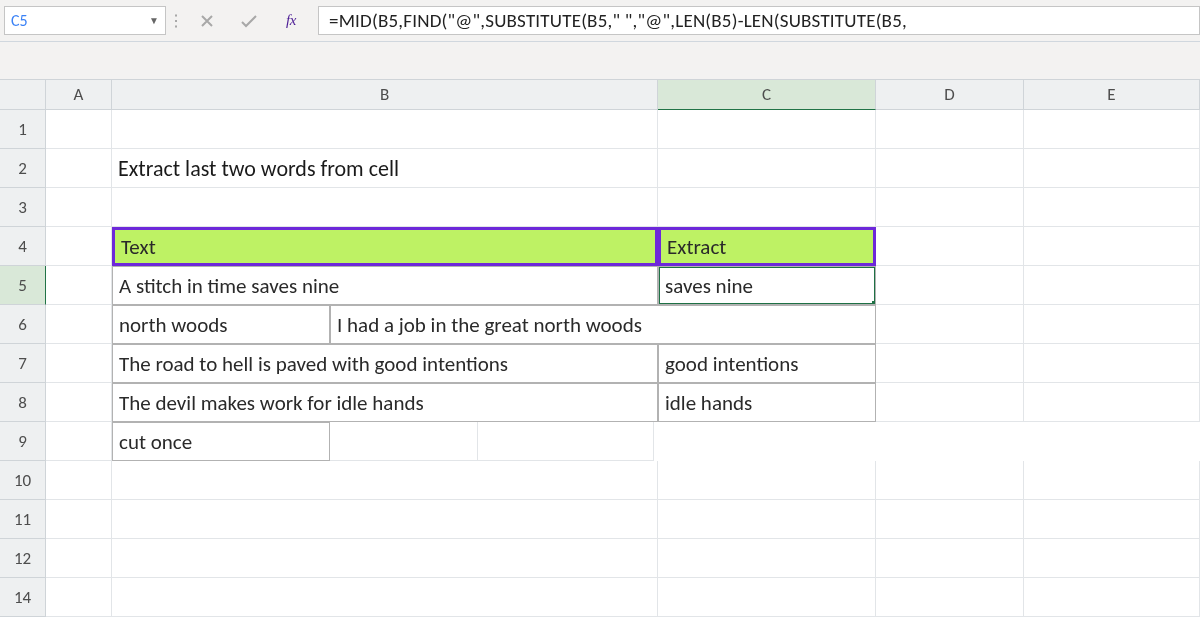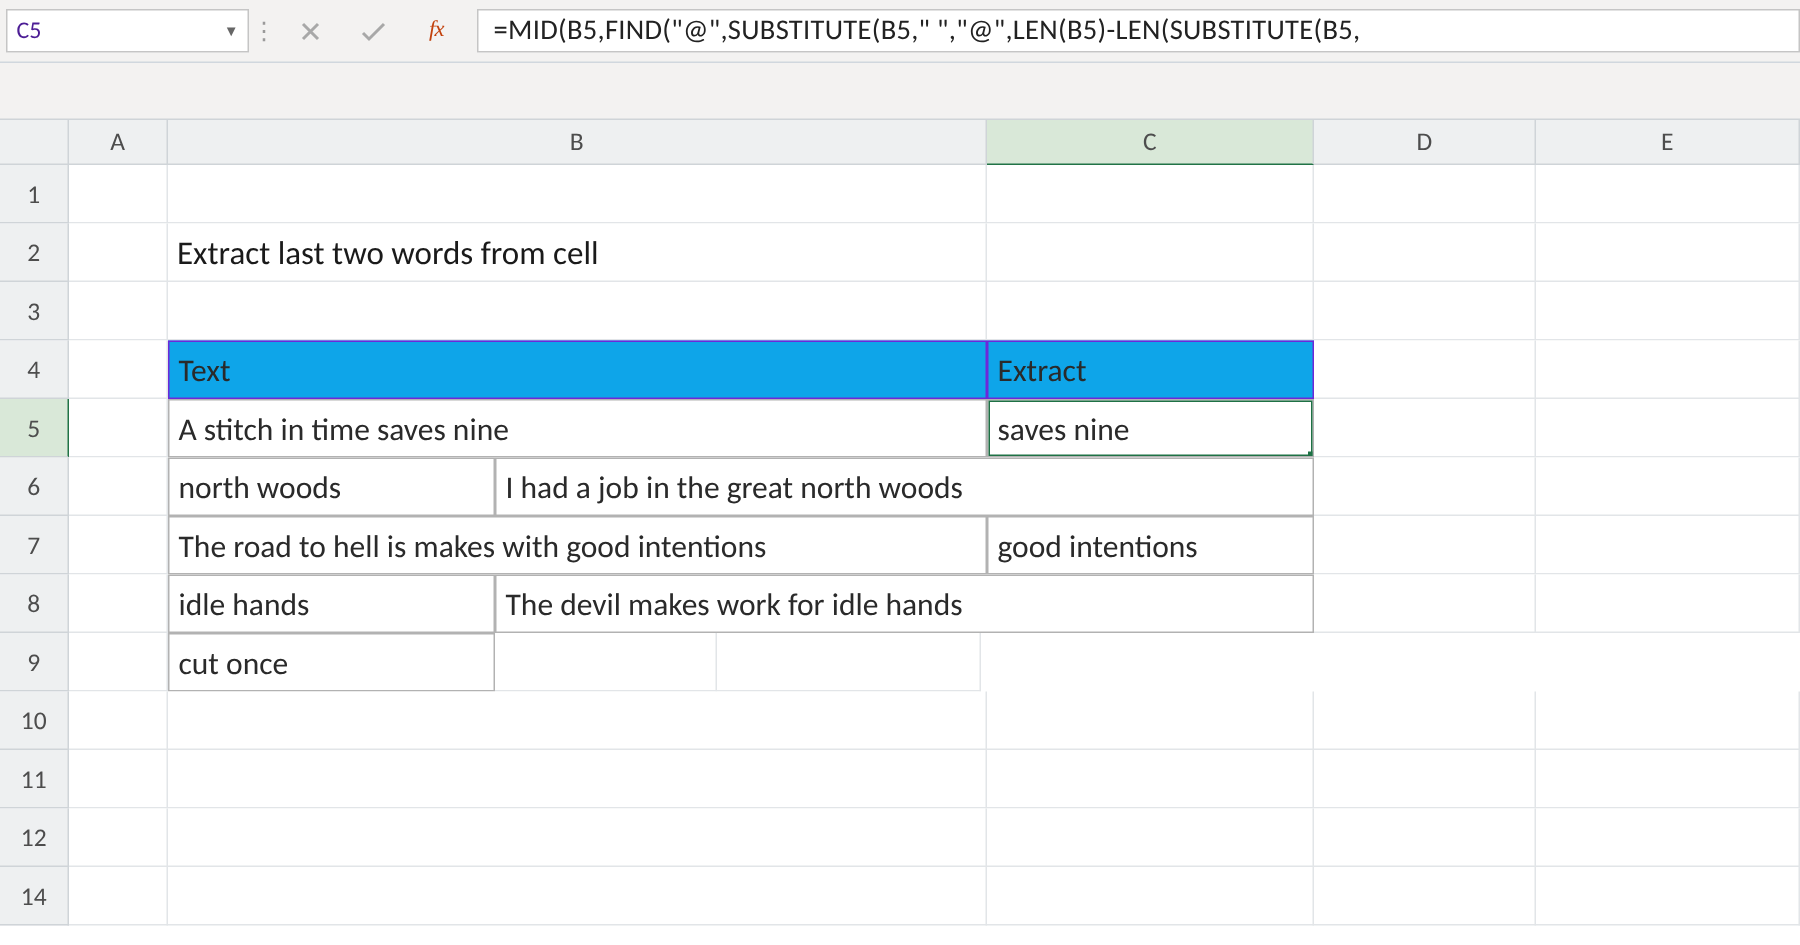--- a/index.html
+++ b/index.html
@@ -26,21 +26,21 @@
     align-items: center;
     gap: 2px;
     background: #ffffff;
     border: 1px solid #c5c5c5;
     width: 162px;
     padding: 0 6px;
   }
   .name-box-text {
     flex: 1;
     font-size: 16px;
-    color: #4c1d95;
+    color: #3b82f6;
   }
   .name-box-dd {
     color: #666;
     font-size: 10px;
   }
   .fb-sep {
     width: 20px;
     display: flex;
     align-items: center;
     justify-content: center;
@@ -58,21 +58,21 @@
     align-items: center;
     justify-content: center;
     color: #9a9a9a;
     font-size: 16px;
   }
   .fb-btn svg { display:block; }
   .fx-label {
     font-style: italic;
     font-family: "Times New Roman", serif;
     font-size: 15px;
-    color: #c2410c;
+    color: #4c1d95;
     letter-spacing: -0.5px;
   }
   .formula-input-wrap {
     flex: 1;
     background: #ffffff;
     border: 1px solid #c5c5c5;
     margin-left: 6px;
     display: flex;
     align-items: center;
     padding: 0 10px;
@@ -151,22 +151,22 @@
 
   
   .cA { width: 66px; }
   .cB { width: 546px; }
   .cC { width: 218px; }
   .cD { width: 148px; }
   .cE { width: 176px; }
 
   
   .tbl-header {
-    background: #0ea5e9;
-    border: 1px solid #6d28d9;
+    background: #bef264;
+    border: 3px solid #6d28d9;
     font-weight: 400;
   }
   .tbl-cell {
     border: 1px solid #b2b2b2;
     background: #ffffff;
   }
   .title-cell {
     font-weight: 400;
     color: #1a1a1a;
     font-size: 22px;
@@ -288,31 +288,31 @@
       <div class="cell cA"></div>
       <div class="cell cC tbl-cell">north woods</div>
       <div class="cell cB tbl-cell">I had a job in the great north woods</div>
       <div class="cell cD"></div>
       <div class="cell cE"></div>
     </div>
 
     <div class="row">
       <div class="rh">7</div>
       <div class="cell cA"></div>
-      <div class="cell cB tbl-cell">The road to hell is makes with good intentions</div>
+      <div class="cell cB tbl-cell">The road to hell is paved with good intentions</div>
       <div class="cell cC tbl-cell">good intentions</div>
       <div class="cell cD"></div>
       <div class="cell cE"></div>
     </div>
 
     <div class="row">
       <div class="rh">8</div>
       <div class="cell cA"></div>
+      <div class="cell cB tbl-cell">The devil makes work for idle hands</div>
       <div class="cell cC tbl-cell">idle hands</div>
-      <div class="cell cB tbl-cell">The devil makes work for idle hands</div>
       <div class="cell cD"></div>
       <div class="cell cE"></div>
     </div>
 
     <div class="row">
       <div class="rh">9</div>
       <div class="cell cA"></div>
       <div class="cell cC tbl-cell">cut once</div>
       <div class="cell cD"></div>
       <div class="cell cE"></div>

